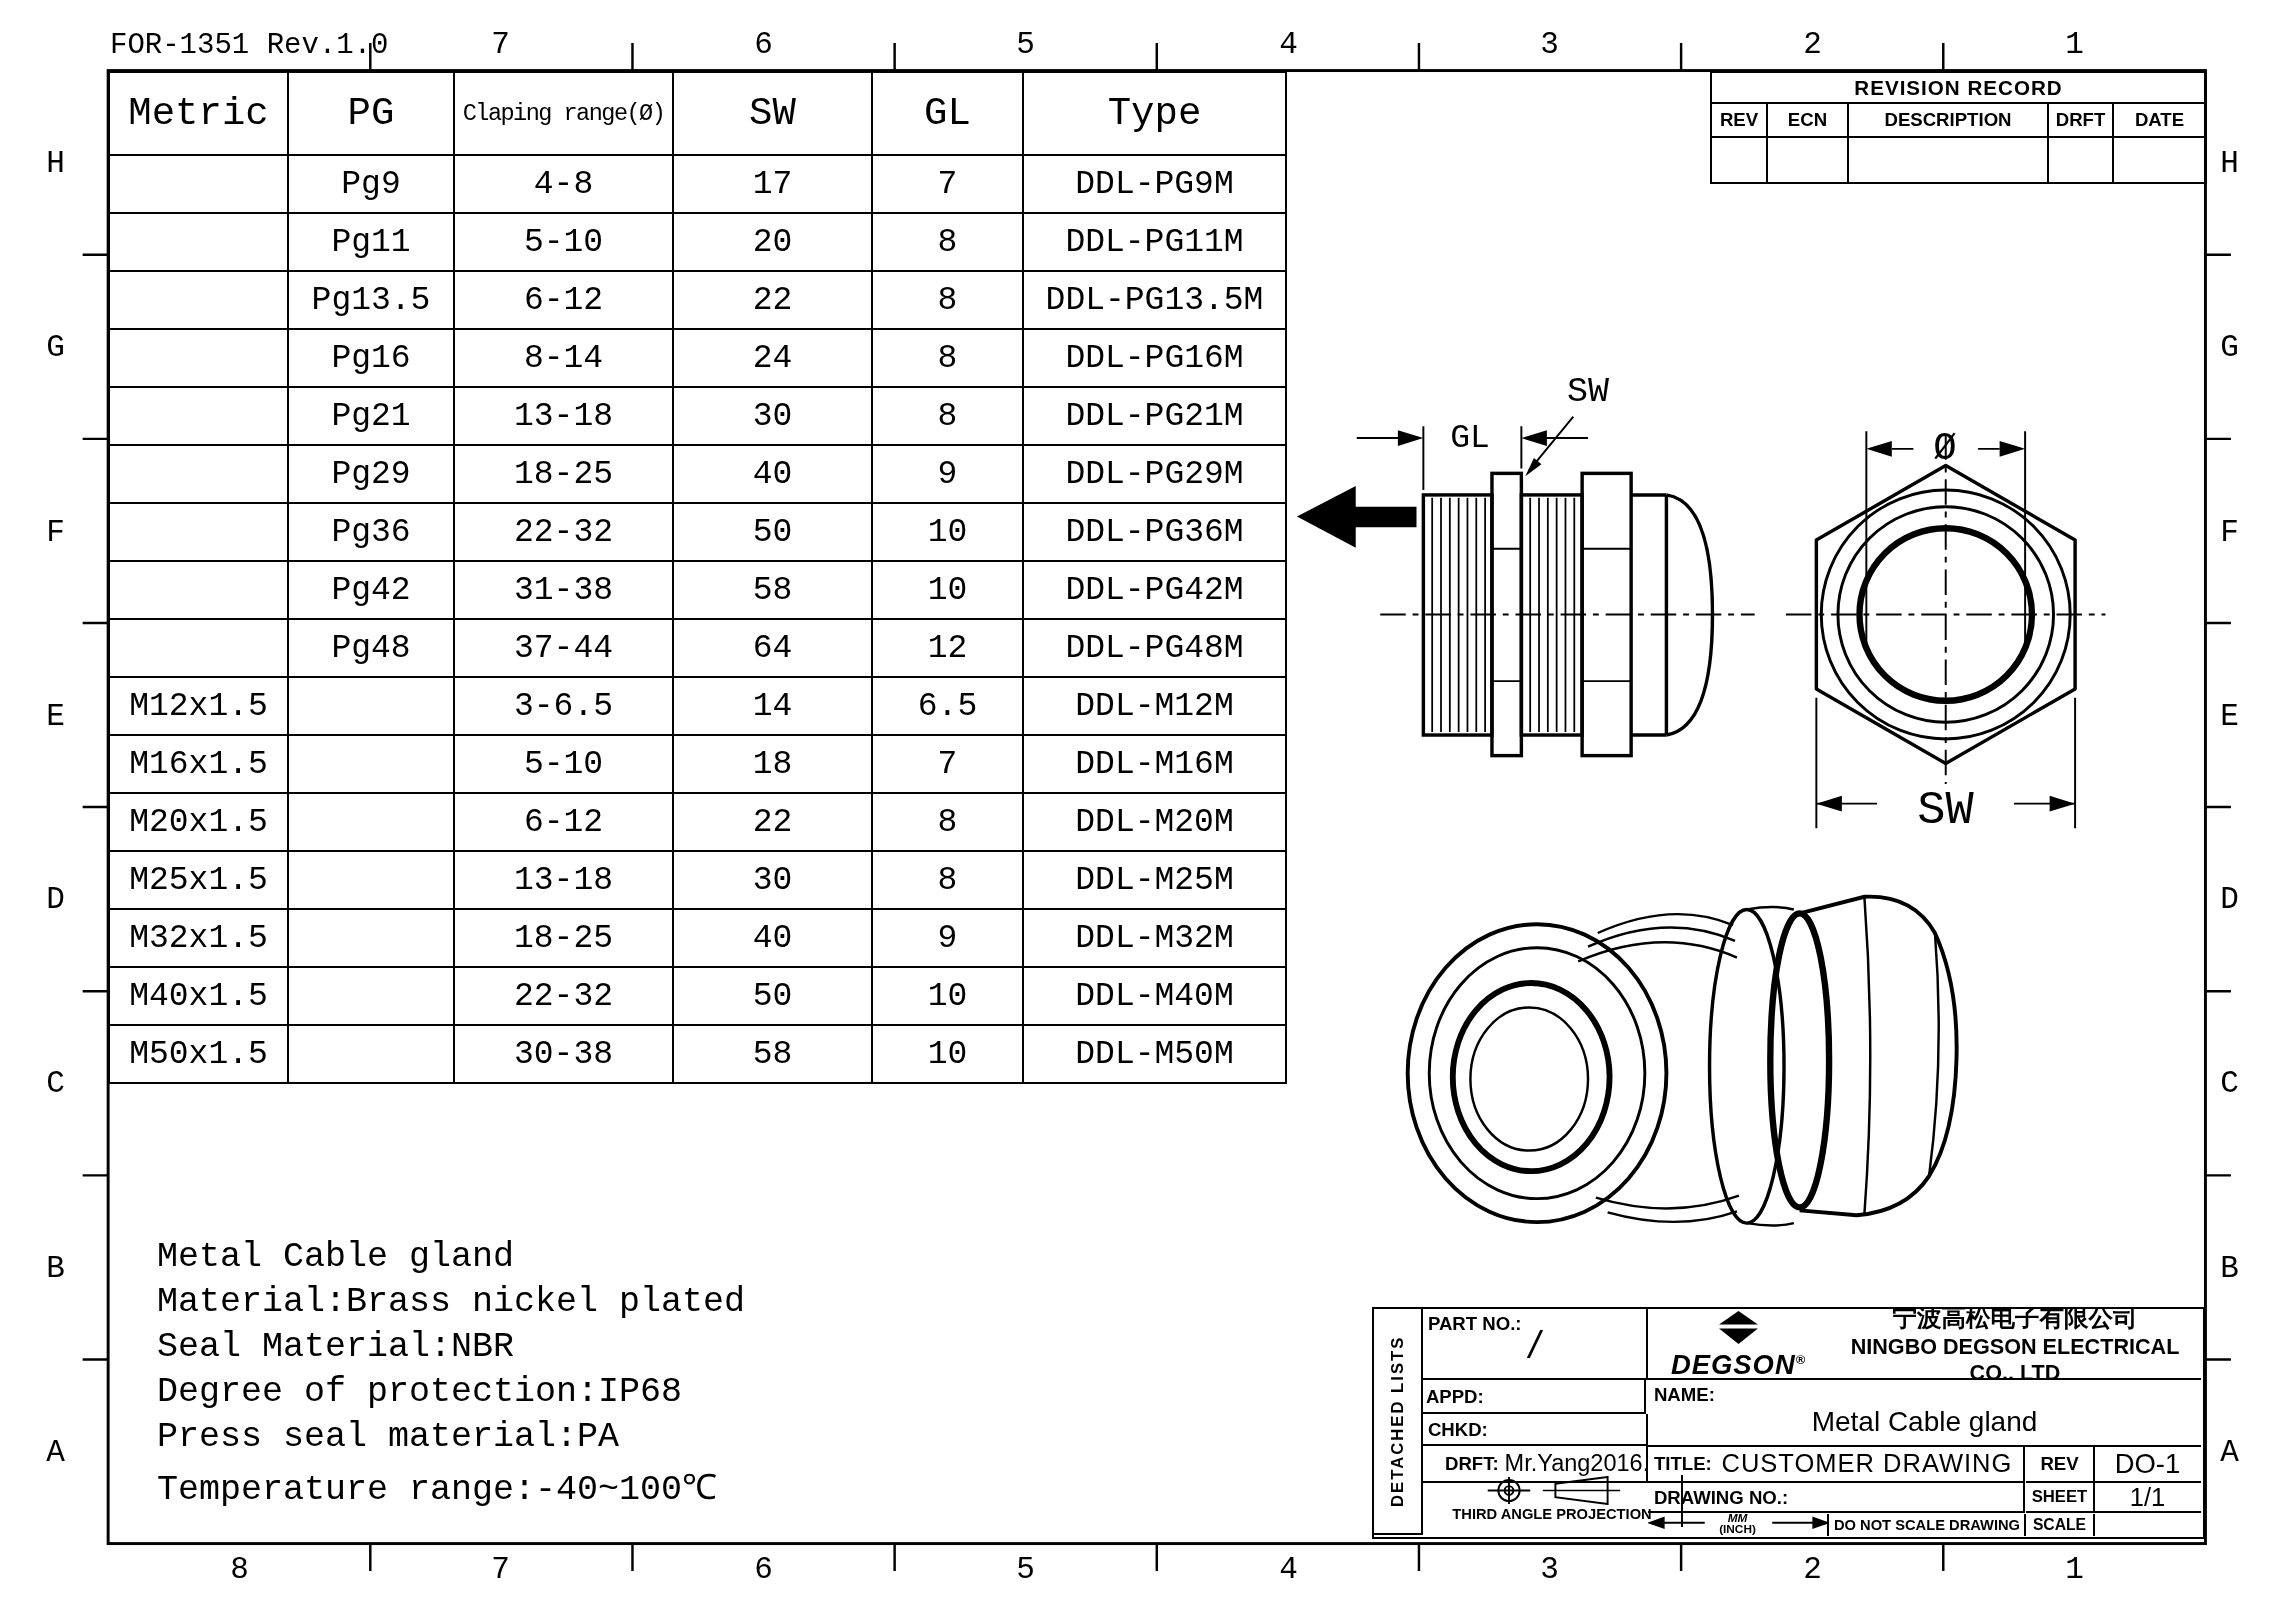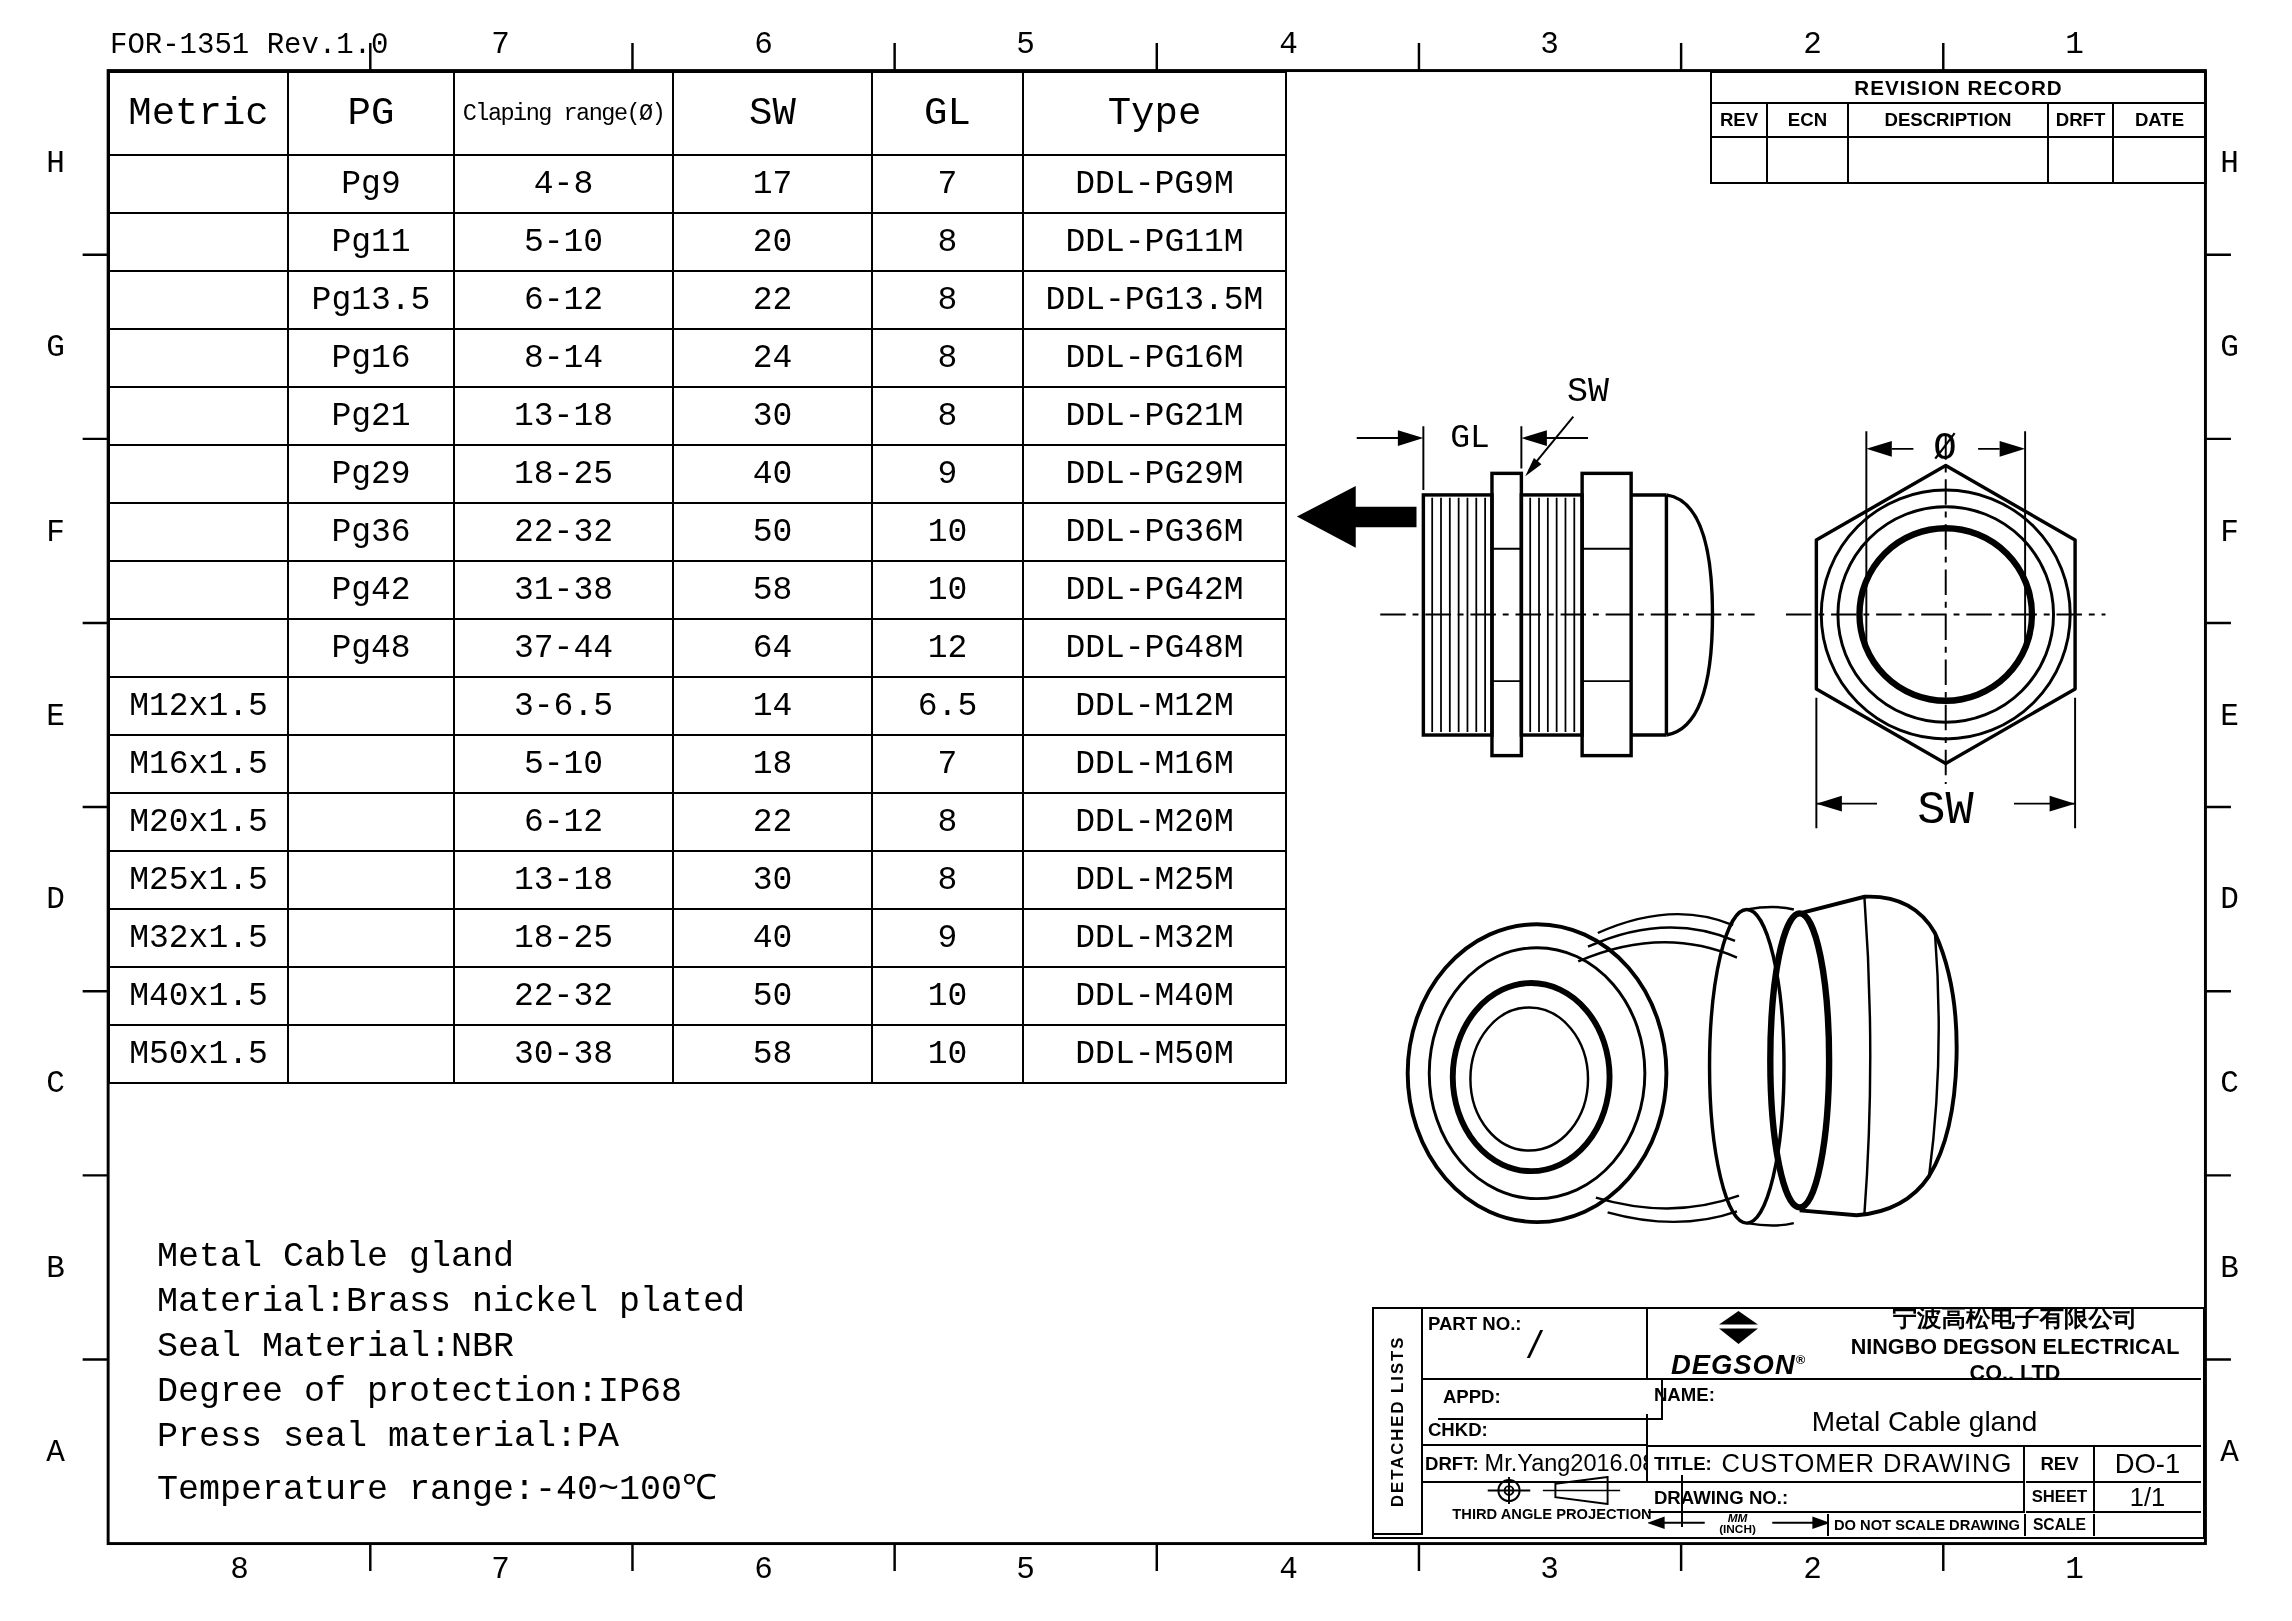--- a/index.html
+++ b/index.html
@@ -378,34 +378,34 @@
         <div style="font-size:27.4px;font-weight:bold;font-style:italic;letter-spacing:1px;line-height:21.6px;">
           <span>DEGSON</span><sup style="font-size:12.7px;">®</sup>
         </div>
       </div>
       <div style="flex:1;text-align:center;">
         <div style="font-size:24.5px;font-weight:bold;">宁波高松电子有限公司</div>
         <div style="font-size:21.6px;font-weight:bold;">NINGBO DEGSON ELECTRICAL CO., LTD</div>
       </div>
     </div>
 
-    <div class="cell" style="left:64px;top:71px;width:225px;height:40px;">
+    <div class="cell" style="left:47px;top:71px;width:225px;height:34px;">
       <div class="lbl" style="position:absolute;left:4.9px;top:5.9px;">APPD:</div>
     </div>
     <div class="cell" style="left:49px;top:105px;width:225px;height:32px;">
       <div class="lbl" style="position:absolute;left:4.9px;top:4.9px;">CHKD:</div>
     </div>
 
     <div class="cell" style="left:274px;top:71px;width:553px;height:67px;border-right:none;">
       <div class="lbl" style="position:absolute;left:5.9px;top:3.9px;">NAME:</div>
       <div style="position:absolute;left:0;top:25.5px;width:100%;text-align:center;font-size:28px;">Metal Cable gland</div>
     </div>
 
     <div class="cell" style="left:49px;top:137px;width:225px;height:37px;display:flex;align-items:center;">
-      <span class="lbl" style="margin-left:2px;">DRFT:</span>
+      <span class="lbl" style="margin-left:22px;">DRFT:</span>
       <span style="font-size:23.5px;margin-left:5.9px;white-space:nowrap;">Mr.Yang2016.08.18</span>
     </div>
     <div class="cell" style="left:274px;top:137px;width:377px;height:37px;display:flex;align-items:center;">
       <span class="lbl" style="margin-left:5.9px;">TITLE:</span>
       <span style="font-size:25.5px;margin-left:9.8px;letter-spacing:1px;white-space:nowrap;">CUSTOMER DRAWING</span>
     </div>
     <div class="cell ctr lbl" style="left:652px;top:137px;width:69px;height:37px;">REV</div>
     <div class="cell ctr" style="left:720px;top:137px;width:107px;height:37px;border-right:none;font-size:27.4px;">DO-1</div>
 
     <div class="cell" style="left:49px;top:166px;width:260px;height:52px;border-bottom:none;">

